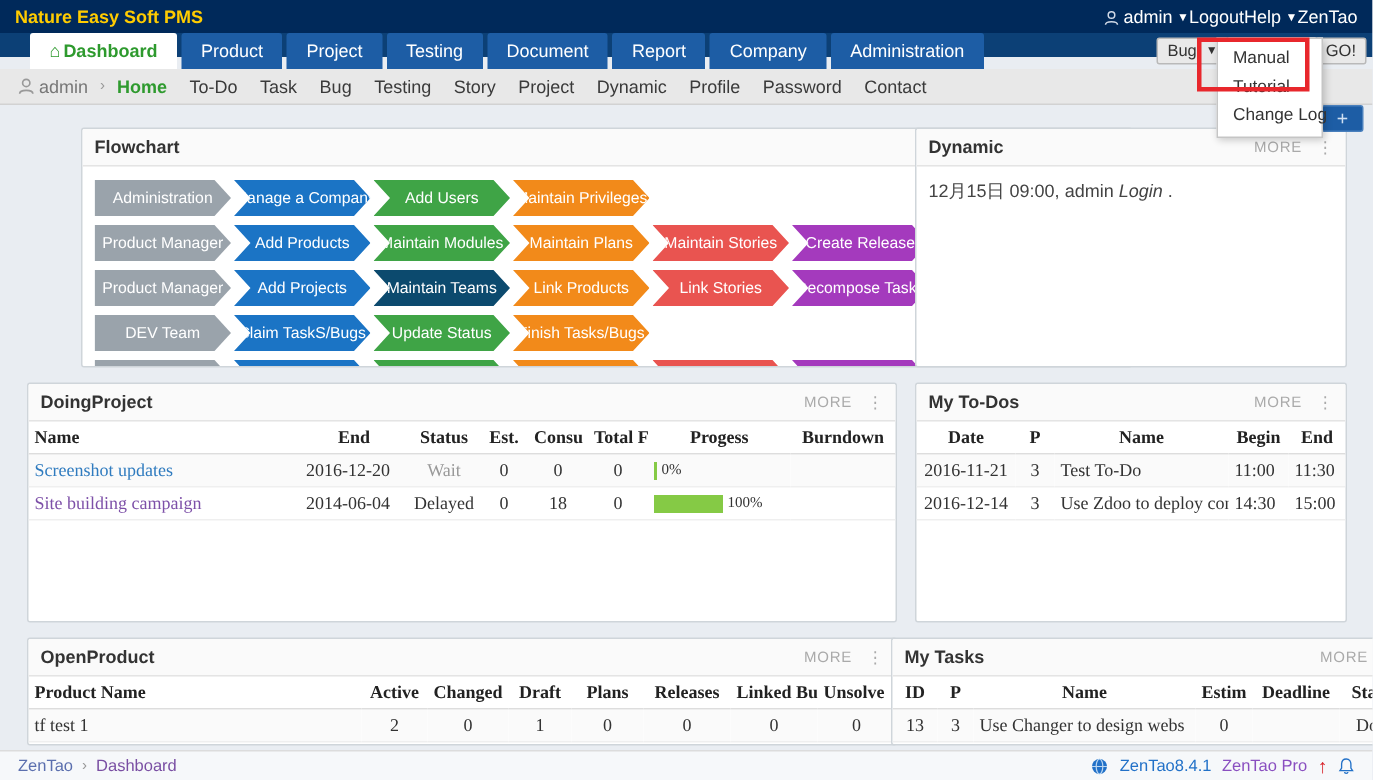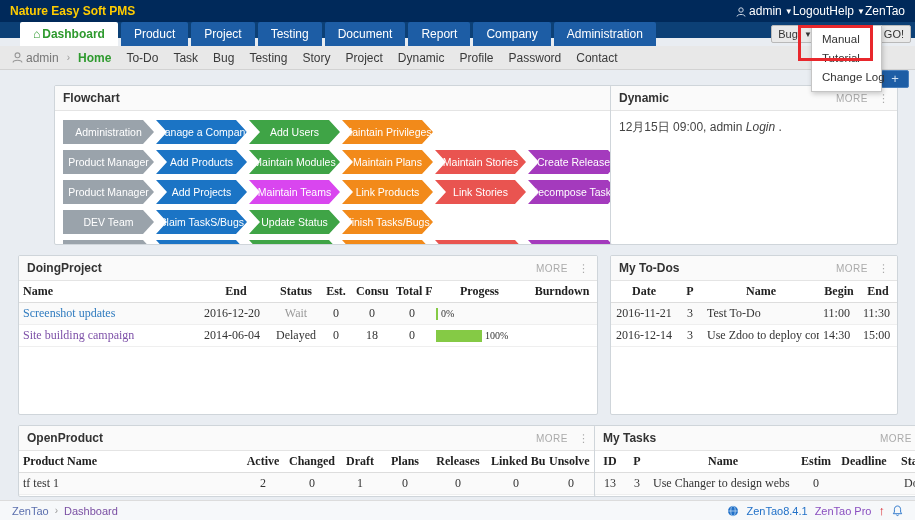--- a/index.html
+++ b/index.html
@@ -203,21 +203,21 @@
       <div class="fc-item first" style="background: rgb(154, 163, 171);">Product Manager</div>
       <div class="fc-item" style="background: rgb(27, 116, 197);">Add Products</div>
       <div class="fc-item" style="background: rgb(63, 164, 70);">Maintain Modules</div>
       <div class="fc-item" style="background: rgb(242, 138, 26);">Maintain Plans</div>
       <div class="fc-item" style="background: rgb(233, 84, 80);">Maintain Stories</div>
       <div class="fc-item" style="background: rgb(164, 58, 189);">Create Release</div>
     </div>
     <div class="fc-row">
       <div class="fc-item first" style="background: rgb(154, 163, 171);">Product Manager</div>
       <div class="fc-item" style="background: rgb(27, 116, 197);">Add Projects</div>
-      <div class="fc-item" style="background: #d946ef;">Maintain Teams</div>
+      <div class="fc-item" style="background: #0c4a6e;">Maintain Teams</div>
       <div class="fc-item" style="background: rgb(242, 138, 26);">Link Products</div>
       <div class="fc-item" style="background: rgb(233, 84, 80);">Link Stories</div>
       <div class="fc-item" style="background: rgb(164, 58, 189);">Decompose Tasks</div>
     </div>
     <div class="fc-row">
       <div class="fc-item first" style="background: rgb(154, 163, 171);">DEV Team</div>
       <div class="fc-item" style="background: rgb(27, 116, 197);">Claim TaskS/Bugs</div>
       <div class="fc-item" style="background: rgb(63, 164, 70);">Update Status</div>
       <div class="fc-item" style="background: rgb(242, 138, 26);">Finish Tasks/Bugs</div>
     </div>

